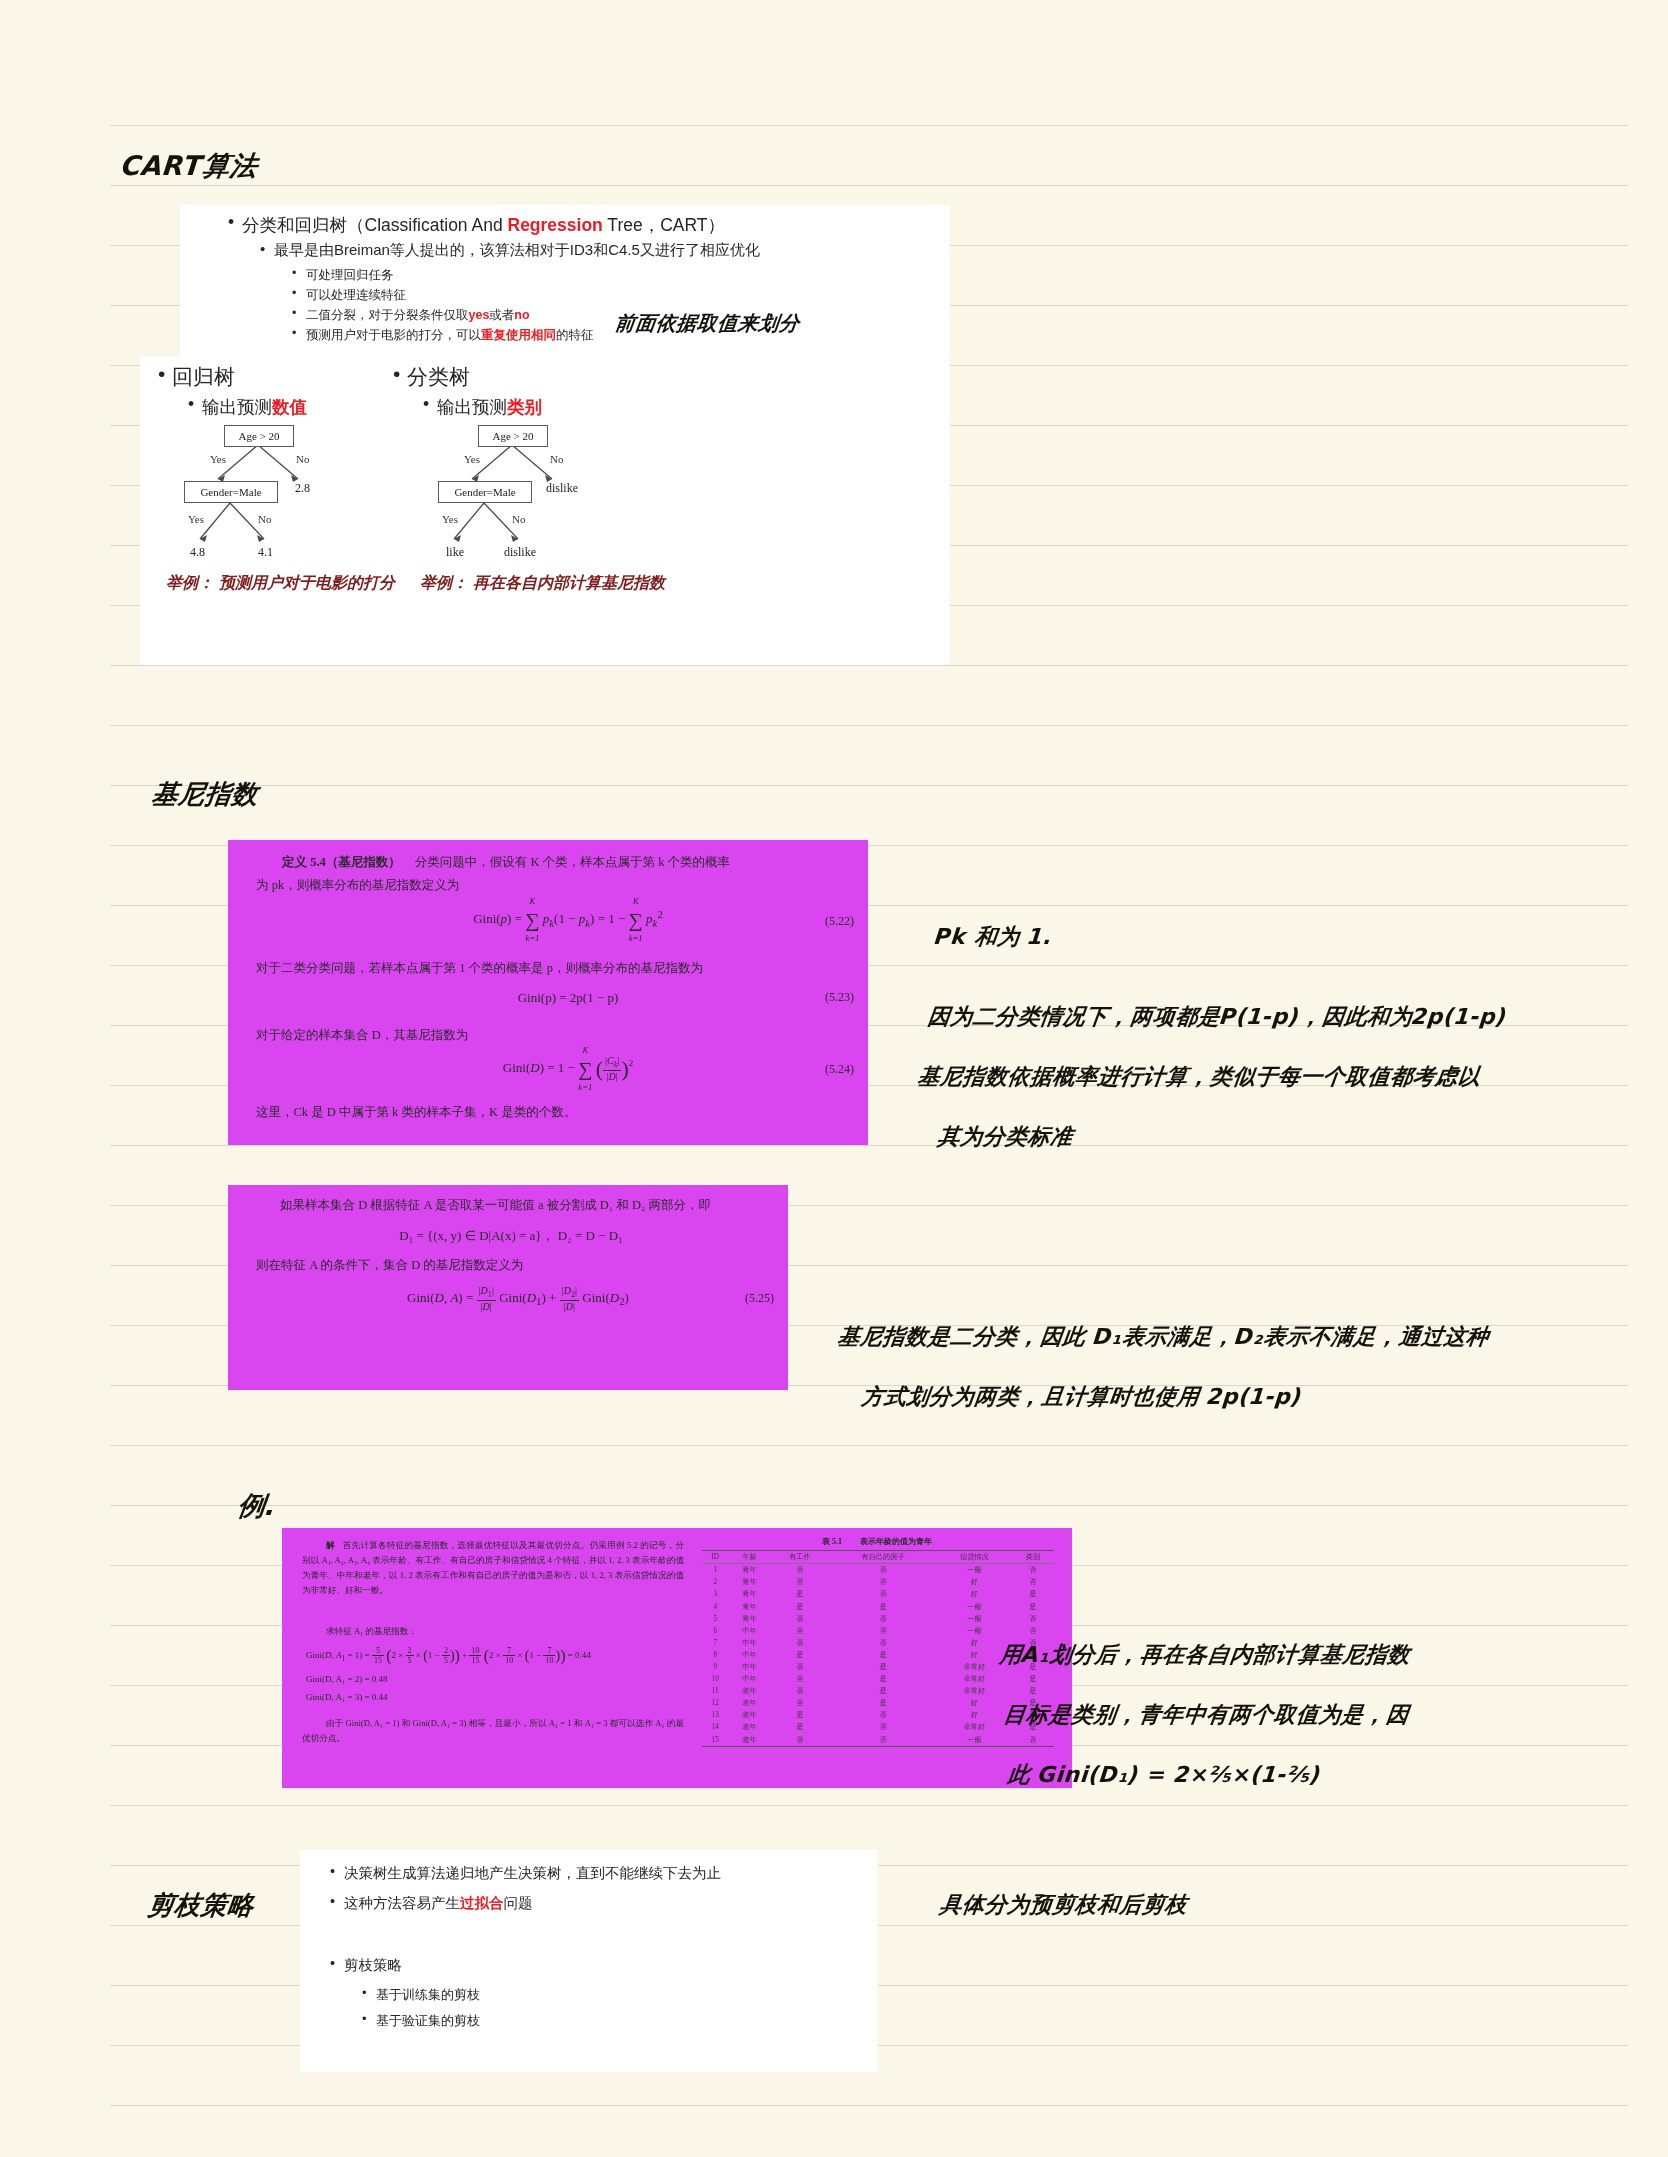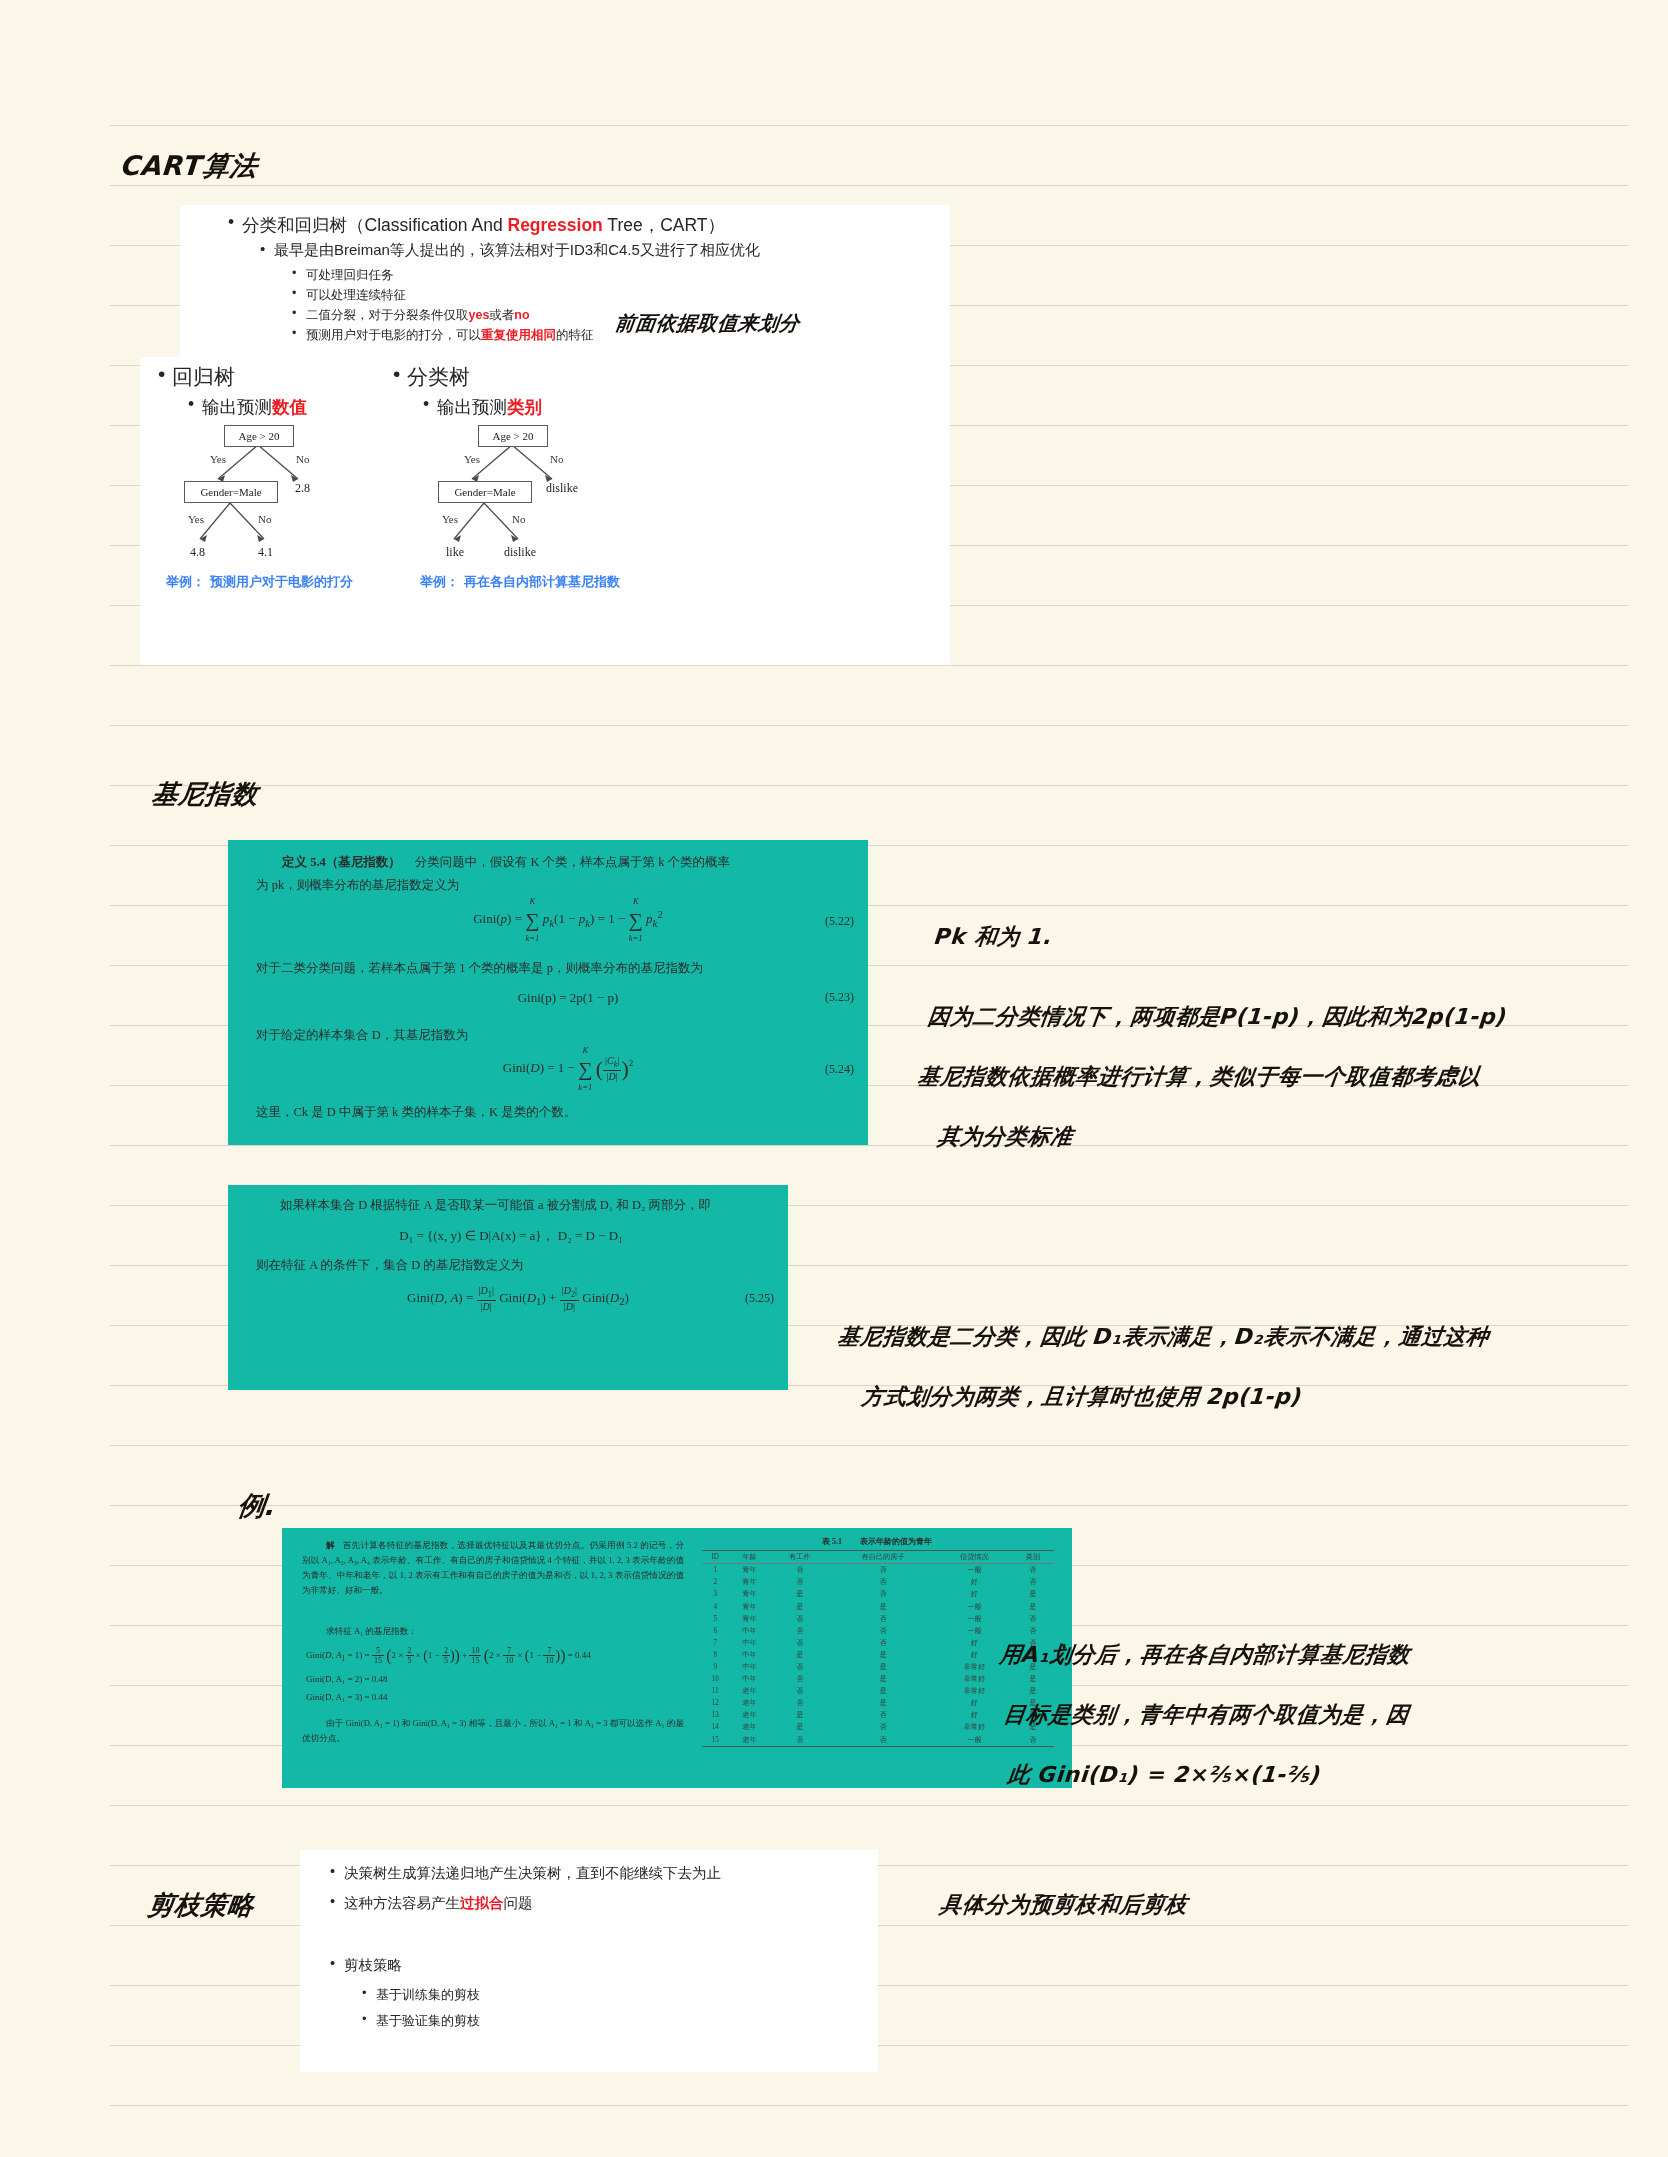--- a/index.html
+++ b/index.html
@@ -22,21 +22,21 @@
     font-style:italic;
     letter-spacing:.5px;
     white-space:pre;
     transform:skewX(-7deg);
   }
   .hand.t{font-size:23px;}
   .hand.n{font-size:21px;line-height:1.5;}
 
   
   .card{position:absolute;background:#fff;}
-  .scan{position:absolute;background:#14b8a6;}
+  .scan{position:absolute;background:#d946ef;}
 
   
   .ppt{font-family:"Liberation Sans",sans-serif;color:#262626;}
   .red{color:#ec1c24;font-weight:bold;}
   .b1{font-size:17.5px;}
   .b2{font-size:15px;}
   .b3{font-size:12.5px;}
   .big{font-size:21px;}
   .bullet{position:relative;padding-left:14px;}
   .bullet:before{content:"\2022";position:absolute;left:0;top:-1px;}
@@ -44,21 +44,21 @@
   
   .tree{position:absolute;}
   .node{
     position:absolute;border:1.4px solid #5a5a5a;background:#fff;
     font-family:"Liberation Serif",serif;font-size:11px;color:#222;
     display:flex;align-items:center;justify-content:center;
     white-space:nowrap;
   }
   .leaf{position:absolute;font-family:"Liberation Serif",serif;font-size:12px;color:#222;white-space:nowrap;}
   .edgelbl{position:absolute;font-family:"Liberation Serif",serif;font-size:11px;color:#333;white-space:nowrap;}
-  .caption{position:absolute;font-family:"Liberation Serif",serif;font-size:13px;color:#3b82f6;font-weight:bold;white-space:nowrap;}
+  .caption{position:absolute;font-family:"Liberation Serif",serif;font-size:16px;color:#7f1d1d;font-weight:bold;white-space:nowrap;font-style:italic;}
 
   
   .bk{font-family:"Liberation Serif",serif;color:#2b2b2b;}
   .bk-p{font-size:12.5px;line-height:1.75;text-align:justify;}
   .bk-c{font-size:13px;text-align:center;}
   .eqno{position:absolute;right:10px;font-family:"Liberation Serif",serif;font-size:12px;color:#2b2b2b;}
   .sum{display:inline-block;position:relative;font-style:normal;font-size:20px;vertical-align:-4px;}
   .sum .up{position:absolute;top:-13px;left:50%;transform:translateX(-50%);font-size:8.5px;font-style:italic;}
   .sum .dn{position:absolute;bottom:-11px;left:50%;transform:translateX(-50%);font-size:8.5px;font-style:italic;}
   .frac{display:inline-block;text-align:center;vertical-align:middle;font-size:10px;line-height:1.15;}

